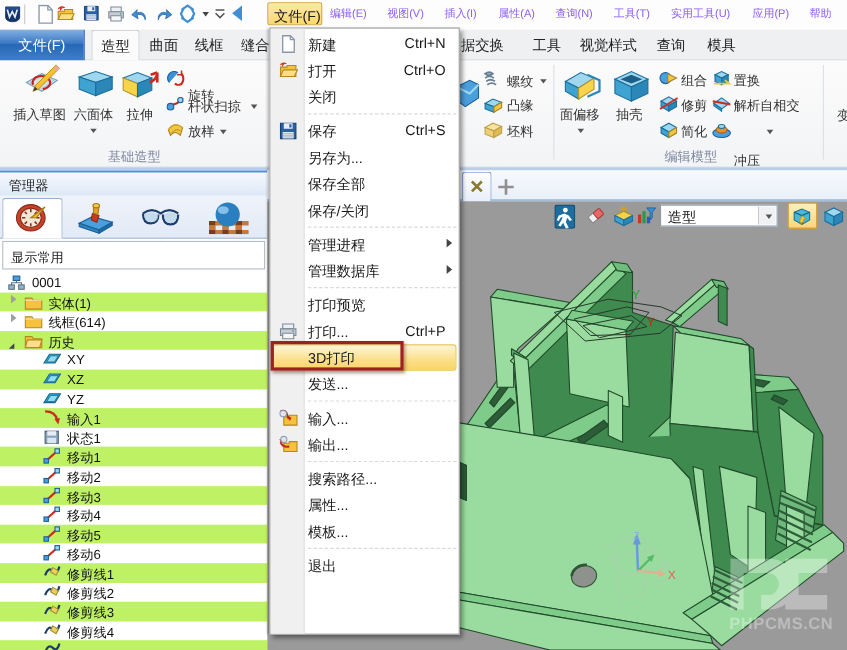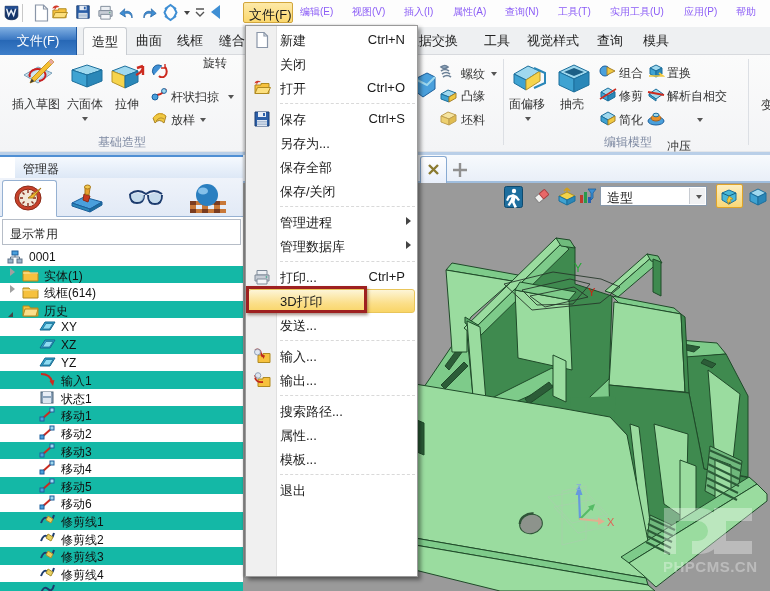--- a/index.html
+++ b/index.html
@@ -17,27 +17,27 @@
 .rtab{position:absolute;top:0;height:28px;font-size:13px;color:#222;line-height:28px;}
 #tabsel{position:absolute;left:83px;top:0;width:44px;height:28px;background:#fbfbfb;border:1px solid #c9cdd2;border-bottom:none;border-radius:3px 3px 0 0;text-align:center;line-height:27px;font-size:13px;color:#222;}
 
 #ribbon{position:absolute;left:0;top:55px;width:770px;height:97px;background:linear-gradient(#fbfbfb,#f3f4f6);border-bottom:1px solid #e3e6ea;}
 .glabel{position:absolute;top:79px;font-size:12px;color:#7e8aa2;}
 .rlabel{position:absolute;font-size:12px;color:#333;}
 .dd{position:absolute;width:0;height:0;border-left:3px solid transparent;border-right:3px solid transparent;border-top:4px solid #555;}
 .vsep{position:absolute;top:4px;width:1px;height:86px;background:#dcdfe4;}
 
 #lpanel{position:absolute;left:0;top:155px;width:243px;height:436px;background:#fff;border-top:2px solid #4f8fd4;}
-#ptitle{position:absolute;left:15px;top:0;width:243px;height:21px;background:linear-gradient(#f5f9fe,#dde8f6);font-size:12px;color:#222;padding:4px 0 0 8px;}
+#ptitle{position:absolute;left:0;top:0;width:243px;height:21px;background:linear-gradient(#f5f9fe,#dde8f6);font-size:12px;color:#222;padding:4px 0 0 8px;}
 #ptabs{position:absolute;left:0;top:21px;width:243px;height:39px;background:linear-gradient(#eff3fa,#e2eaf6);border-bottom:1px solid #96b1d2;}
 #ptabsel{position:absolute;left:2px;top:2px;width:55px;height:37px;background:#fff;border:1px solid #96b1d2;border-bottom:1px solid #fff;border-radius:3px 3px 0 0;}
 #showbar{position:absolute;left:2px;top:62px;width:239px;height:26px;background:#fff;border:1px solid #b6bdc7;font-size:12px;color:#222;padding:6px 0 0 7px;}
 #tree{position:absolute;left:0;top:91px;width:243px;height:345px;overflow:hidden;font-size:12px;color:#111;}
 .trow{position:relative;width:243px;height:17.6px;}
-.trow.alt{background:#14b8a6;text-decoration:underline;}
+.trow.alt{background:#bef264;text-decoration:underline;}
 .trow span{position:absolute;top:2px;}
 .texp{position:absolute;top:5px;width:0;height:0;}
 
 #docstrip{position:absolute;left:243px;top:155px;width:527px;height:28px;background:linear-gradient(#f7fafd,#e9eff8);border-bottom:2px solid #a0bede;}
 #doctab{position:absolute;left:177px;top:1px;width:27px;height:27px;background:linear-gradient(#fefefe,#e8effb);border:1px solid #88aad2;border-bottom:none;border-radius:3px 3px 0 0;}
 #viewport{position:absolute;left:243px;top:183px;width:527px;height:408px;background:#9a9a9a;}
 
 #menu{position:absolute;left:245px;top:25px;width:173px;height:552px;background:#fff;border:1px solid #9a9a9a;box-shadow:3px 3px 4px rgba(0,0,0,0.4), -2px 0 2px rgba(0,0,0,0.22);}
 #micol{position:absolute;left:0;top:0;width:31px;height:550px;background:#f0f0f0;border-right:1px solid #e0e0e0;}
 .mi{position:relative;height:24px;}
@@ -124,21 +124,21 @@
     <span class="rtab" style="left:527px;">视觉样式</span>
     <span class="rtab" style="left:597px;">查询</span>
     <span class="rtab" style="left:643px;">模具</span>
   </div>
 
   <div id="ribbon">
     <span class="rlabel" style="left:12px;top:41px;">插入草图</span>
     <span class="rlabel" style="left:67px;top:41px;">六面体</span>
     <div class="dd" style="left:82px;top:62px;"></div>
     <span class="rlabel" style="left:115px;top:41px;">拉伸</span>
-    <span class="rlabel" style="left:171px;top:0;margin-left:32px;">旋转</span>
+    <span class="rlabel" style="left:171px;top:24px;">旋转</span>
     <span class="rlabel" style="left:171px;top:34px;">杆状扫掠</span>
     <div class="dd" style="left:228px;top:40px;"></div>
     <span class="rlabel" style="left:171px;top:57px;">放样</span>
     <div class="dd" style="left:200px;top:63px;"></div>
     <span class="glabel" style="left:98px;">基础造型</span>
     <span class="rlabel" style="left:404px;top:41px;">筋</span>
     <span class="rlabel" style="left:461px;top:11px;">螺纹</span>
     <div class="dd" style="left:491px;top:17px;"></div>
     <span class="rlabel" style="left:461px;top:33px;">凸缘</span>
     <span class="rlabel" style="left:461px;top:57px;">坯料</span>
@@ -642,30 +642,30 @@
     <div id="mitems" style="position:absolute;left:0;top:2px;width:171px;">
       <div class="mi">
           <svg class="micon" viewBox="0 0 18 18">
             <path d="M4 1.5 h7 l3.5 3.5 v11.5 h-10.5 z" fill="#fff" stroke="#8a96a8" stroke-width="1.2"></path>
             <path d="M11 1.5 v3.5 h3.5" fill="none" stroke="#8a96a8" stroke-width="1.2"></path>
           </svg>
           <span class="txt">新建</span>
           <span class="sc">Ctrl+N</span>
         </div>
       <div class="mi">
-          <span class="txt">关闭</span>
-        </div>
-      <div class="mi">
           <svg class="micon" viewBox="0 0 18 18">
             <path d="M2 6 h6 v-1.5 h8 v10 h-14 z" fill="#f6c13d" stroke="#b08a20" stroke-width="1"></path>
             <path d="M2 14.5 l2.5-6 h13 l-3 6 z" fill="#fcdf7e" stroke="#b08a20" stroke-width="1"></path>
             <path d="M8 3 c-3-2.5-6-1-6.5 1.5 l2-0.8 -0.3 2.6 2-3" fill="#d23a2a"></path>
           </svg>
           <span class="txt">打开</span>
           <span class="sc">Ctrl+O</span>
+        </div>
+      <div class="mi">
+          <span class="txt">关闭</span>
         </div>
       <div class="msep"></div>
       <div class="mi">
           <svg class="micon" viewBox="0 0 18 18">
             <path d="M2 2 h14 v14 h-14 z" fill="#2b5fa8" stroke="#1c3f73" stroke-width="1"></path>
             <path d="M5 2 h8 v5 h-8 z" fill="#e8eef6"></path>
             <path d="M10 3 h2 v3 h-2 z" fill="#2b5fa8"></path>
             <path d="M4 10 h10 v6 h-10 z" fill="#dfe7f2"></path>
             <path d="M4 11.5 h10 M4 13 h10 M4 14.5 h10" stroke="#9fb4cc" stroke-width="0.8"></path>
           </svg>
@@ -685,20 +685,23 @@
       <div class="mi">
           <span class="txt">管理进程</span>
           <span class="sub"></span>
         </div>
       <div class="mi">
           <span class="txt">管理数据库</span>
           <span class="sub"></span>
         </div>
       <div class="msep"></div>
       <div class="mi">
+          <span class="txt">打印预览</span>
+        </div>
+      <div class="mi">
           <svg class="micon" viewBox="0 0 18 18">
             <path d="M4 7 h10 v-4.5 h-10 z" fill="#eceff3" stroke="#7e8a98" stroke-width="1"></path>
             <path d="M2 7 h14 v6 h-14 z" fill="#c7cdd6" stroke="#7e8a98" stroke-width="1"></path>
             <path d="M4 11 h10 v5 h-10 z" fill="#f4f6f8" stroke="#7e8a98" stroke-width="1"></path>
             <circle cx="13.5" cy="9" r="0.9" fill="#5a9"></circle>
           </svg>
           <span class="txt">打印...</span>
           <span class="sc">Ctrl+P</span>
         </div>
       <div class="mi">

